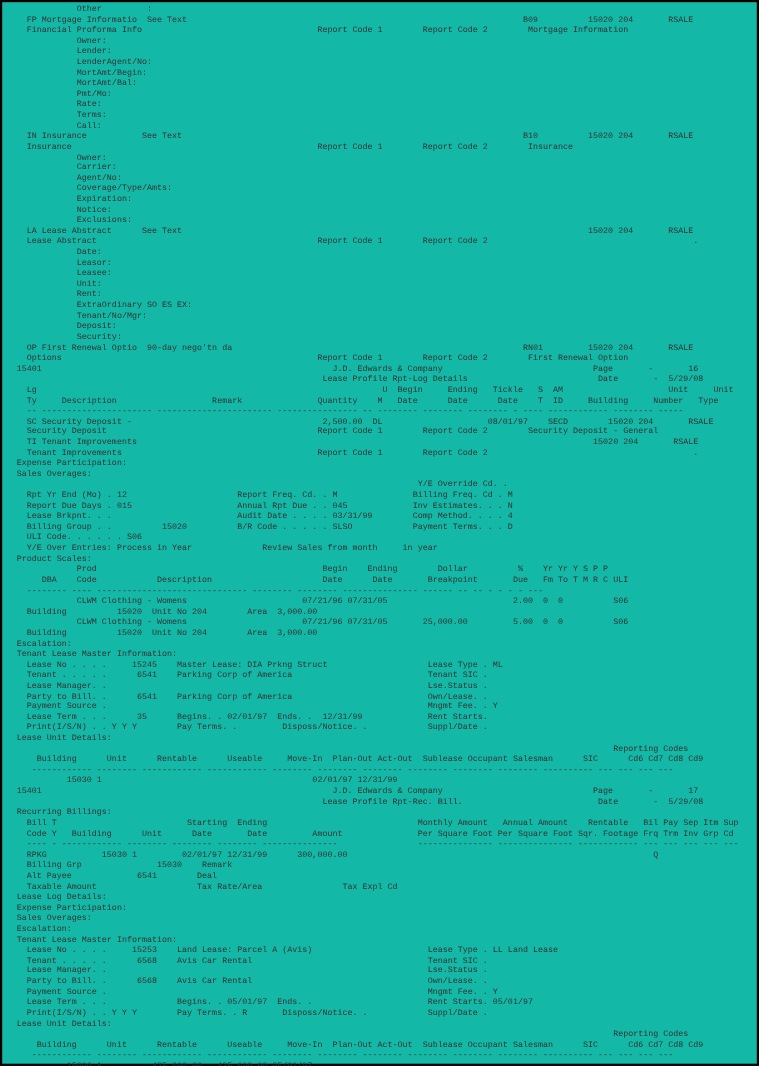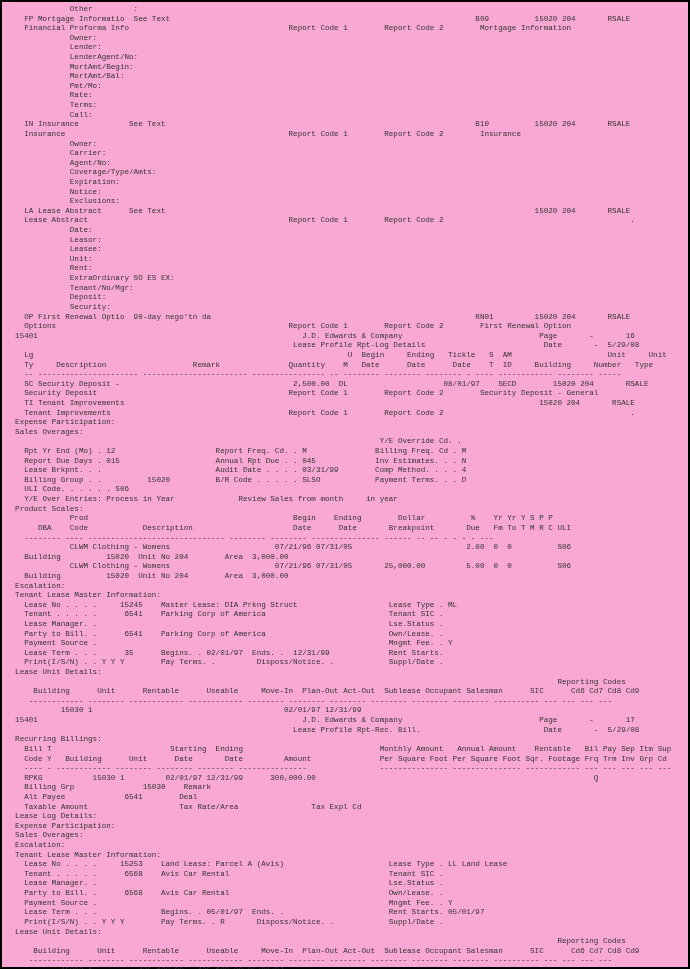--- a/index.html
+++ b/index.html
@@ -3,21 +3,21 @@
 <meta charset="utf-8">
 <style>
   html, body { margin: 0; padding: 0; background: #ffffff; }
   body { width: 690px; height: 969px; overflow: hidden; position: relative; }
   .page {
     position: absolute; left: 0; top: 0;
     width: 686px; height: 965px;
     border-top: 2px solid #000; border-left: 2px solid #000;
     border-right: 2px solid #000; border-bottom: 2px solid #000;
     box-sizing: content-box;
-    background: #f9a8d4;
+    background: #14b8a6;
   }
   .report {
     position: absolute; left: 4px; top: 3px;
     font-family: "Liberation Mono", "DejaVu Sans Mono", monospace;
     font-size: 7.6px;
     line-height: 9.62px;
     color: #333;
     white-space: pre;
     letter-spacing: 0px;
   }

